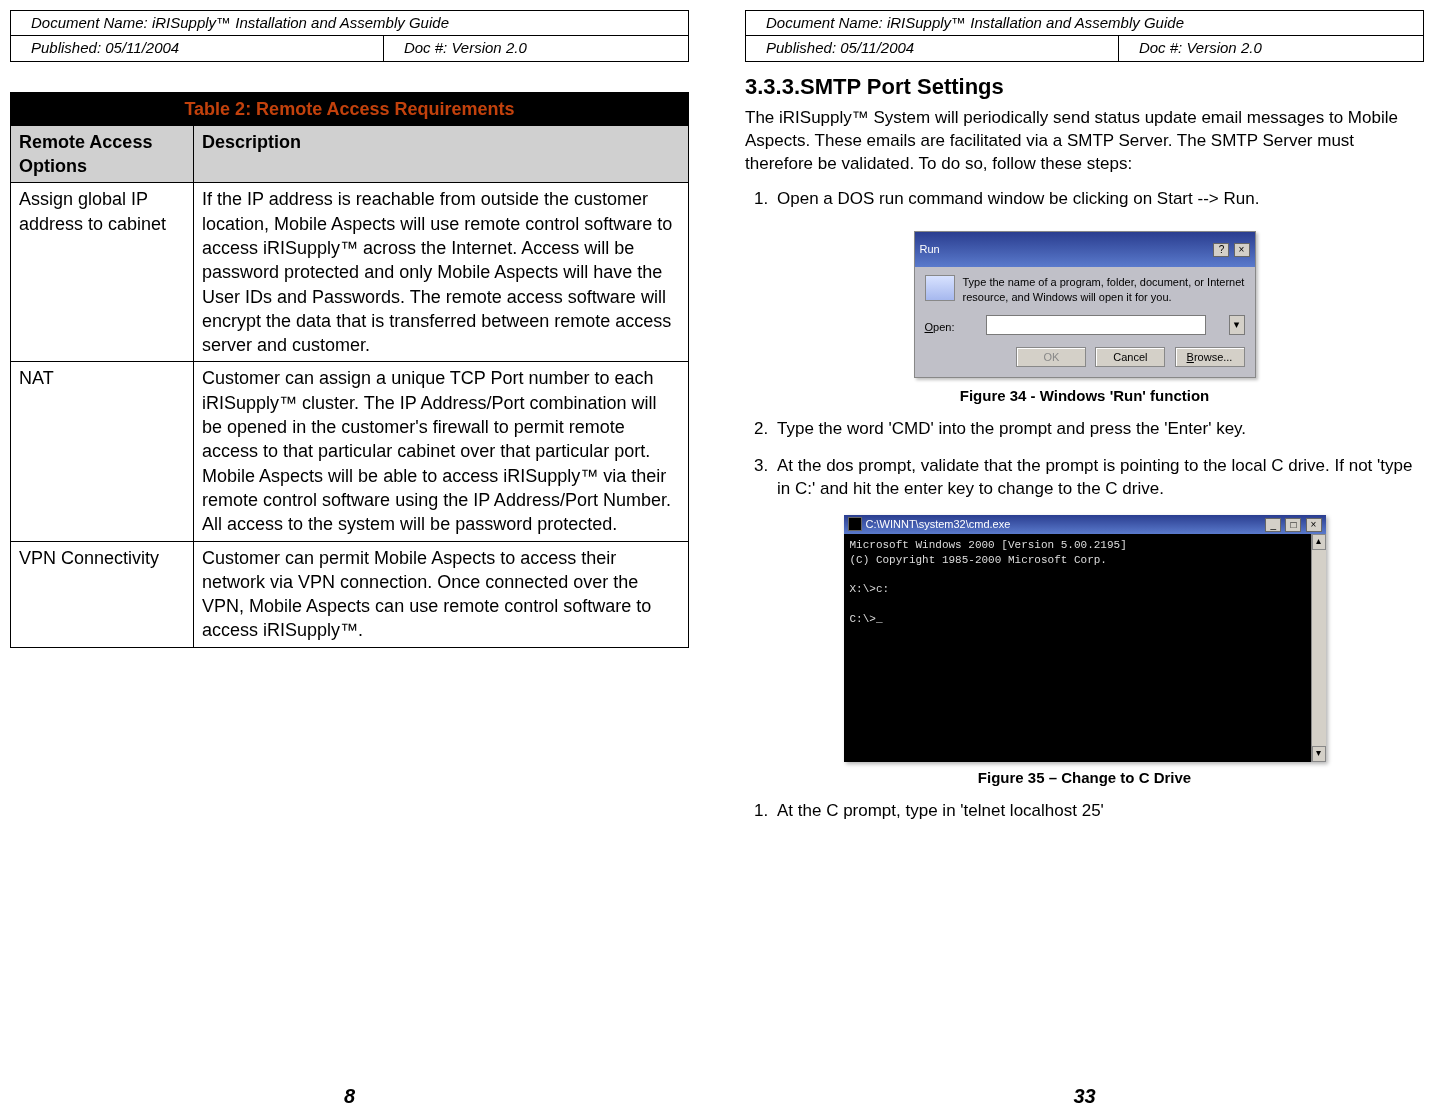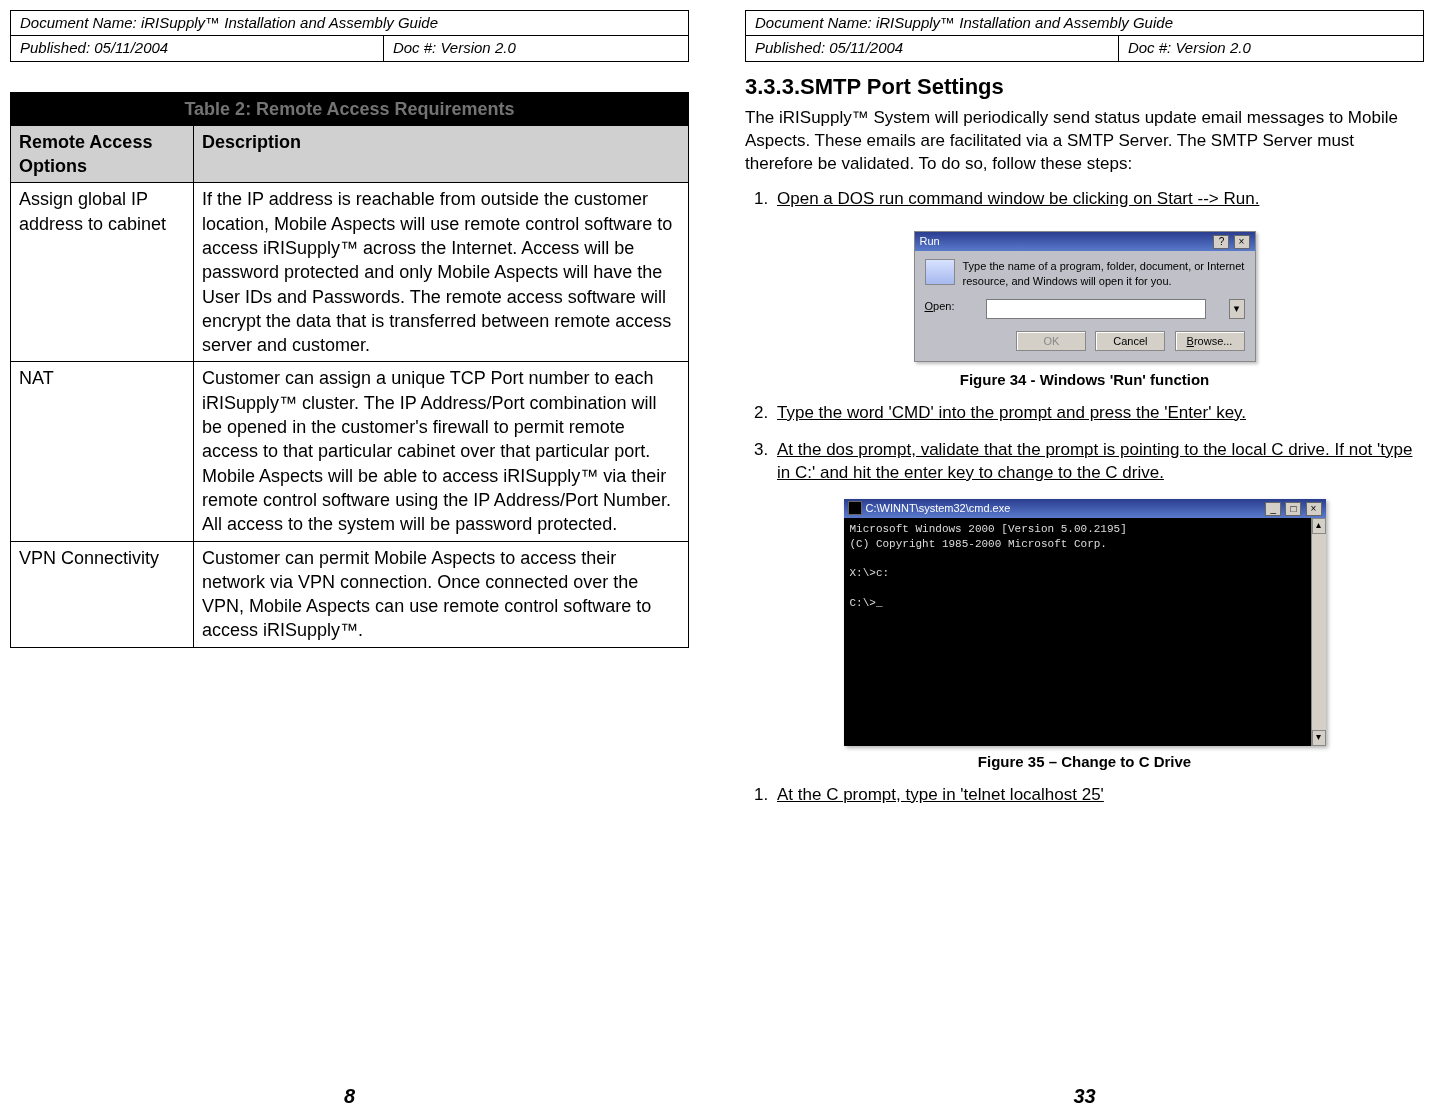--- a/index.html
+++ b/index.html
@@ -1,45 +1,45 @@
 <!DOCTYPE html>
 <html><head>
 <meta charset="utf-8">
 <style>
   html, body { margin:0; padding:0; background:#fff; }
   body { font-family: Verdana, Geneva, sans-serif; color:#000; font-size:17px; line-height:1.35; }
   .spread { display:flex; width:1434px; height:1120px; }
   .page { width:50%; height:100%; box-sizing:border-box; padding:10px 28px 10px 10px; position:relative; display:flex; flex-direction:column; }
   .page.right { padding:10px 10px 10px 28px; }
   .doc-hdr { border:1px solid #000; border-collapse:collapse; width:100%; font-size:15px; font-style:italic;}
-  .doc-hdr td { border:1px solid #000; padding:2px 9px; }
+  .doc-hdr td { border:1px solid #000; padding:2px 20px; }
   .pgno { text-align:center; font-weight:bold; font-style:italic; font-size:20px; margin-top:auto; padding-top:10px;}
   
   .maintbl { border:1px solid #000; border-collapse:collapse; width:100%; margin-top:30px; font-size:18px;}
-  .maintbl .title td { background:#000; color:#737373; text-align:center; font-weight:bold; padding:4px;}
+  .maintbl .title td { background:#000; color:#c2410c; text-align:center; font-weight:bold; padding:4px;}
   .maintbl .hdr td { background:#d0d0d0; font-weight:bold; padding:4px 8px; border:1px solid #000; vertical-align:top;margin-top:35px;}
   .maintbl .row td { border:1px solid #000; padding:4px 8px; vertical-align:top;}
   .maintbl .c1 { width:27%; }
   
   h3 { margin:10px 0 6px 0; font-size:22px; font-family:Arial, sans-serif;}
   .sectno { }
   .para { margin:0 0 12px 0; }
   ol.num { margin:0; padding-left:28px; }
-  ol.num li { margin-bottom:14px; padding-left:4px;text-decoration:underline;}
+  ol.num li { margin-bottom:14px; padding-left:4px;}
   .figcap { text-align:center; font-weight:bold; font-size:15px; font-family:Arial, sans-serif; margin:6px 0 12px 0;}
   .figbox { margin:6px auto; display:block; }
   
   .run-dlg { width:340px; margin:6px auto 2px auto; border:1px solid #888; background:#c0c0c8; font-family:Tahoma,sans-serif; font-size:11px; box-shadow:2px 2px 3px rgba(0,0,0,0.25);}
-  .run-title { background:linear-gradient(#2a3d8f,#5a7acc); color:#fff; padding:2px 5px; display:flex; justify-content:space-between; align-items:center;}
+  .run-title { background:linear-gradient(#2a3d8f,#5a7acc); color:#fff; padding:10px 5px; display:flex; justify-content:space-between; align-items:center;}
   .run-title .btns span{ display:inline-block; width:14px; height:12px; background:#d4d0c8; border:1px solid #666; text-align:center; line-height:11px; font-size:10px; color:#000; margin-left:1px;}
   .run-body { padding:8px 10px 10px 10px;}
   .run-row1 { display:flex; gap:8px; align-items:flex-start;}
   .run-ico { width:28px; height:24px; background:#fff; border:1px solid #888; background:linear-gradient(#d8e2ff,#a6b8ee);}
   .run-msg { flex:1; font-size:11px; color:#000;}
-  .run-row2 { display:flex; align-items:flex-start; margin-top:10px; gap:23px;}
+  .run-row2 { display:flex; align-items:flex-end; margin-top:10px; gap:23px;}
   .run-lbl { width:38px;}
   .run-input { flex:1; height:18px; border:1px solid #7a7a7a; background:#fff;}
   .run-drop { width:14px; height:18px; border:1px solid #7a7a7a; background:#d4d0c8; text-align:center; line-height:16px;}
   .run-btns { text-align:right; margin-top:12px;}
   .run-btns button { font-family:Tahoma,sans-serif; font-size:11px; width:70px; height:20px; margin-left:6px; background:#d4d0c8; border:1px solid #888; box-shadow: inset 1px 1px 0 #fff;}
   .run-btns button.disabled { color:#888;}
   
   .cmd-wrap { width:482px; margin:0 auto; box-shadow:2px 2px 4px rgba(0,0,0,0.3);}
   .cmd-title { background:linear-gradient(#2a3d8f,#5a7acc); color:#fff; font-family:Tahoma,sans-serif; font-size:11px; padding:2px 4px; display:flex; justify-content:space-between; align-items:center;gap:8px;}
   .cmd-title .l { display:flex; align-items:center; gap:4px;}

